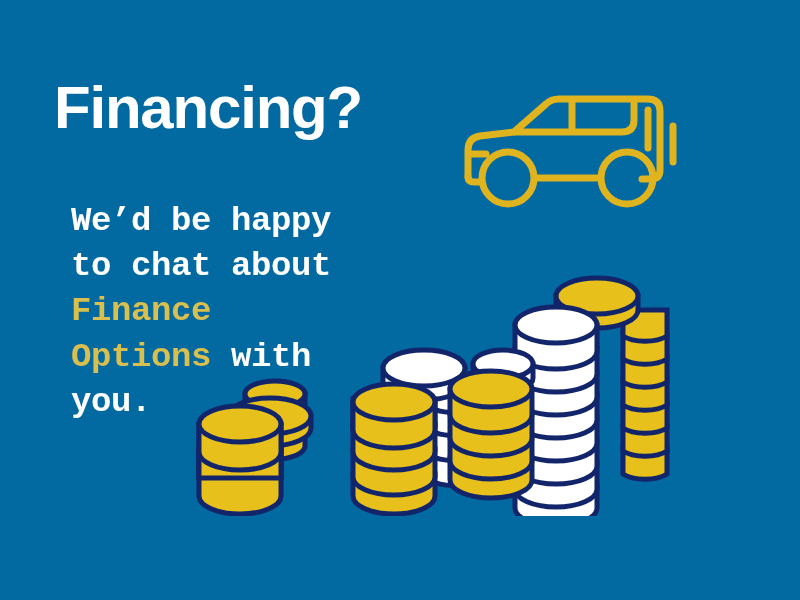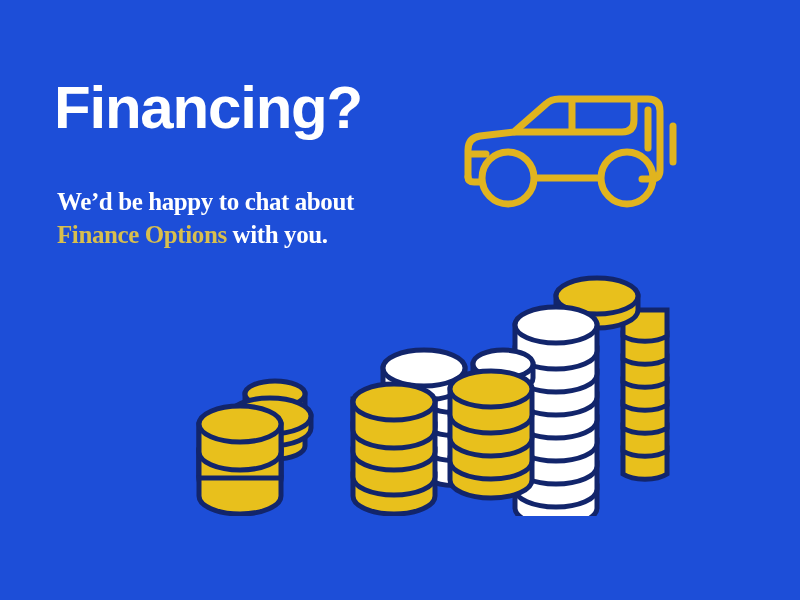--- a/index.html
+++ b/index.html
@@ -28,25 +28,25 @@
     font-family: "Liberation Sans", sans-serif;
     font-weight: bold;
     font-size: 60px;
     line-height: 1.0;
     letter-spacing: -1.2px;
     color: #ffffff;
     margin: 0;
     white-space: nowrap;
   }
   .subcopy {
-    margin: 3px;
+    margin: 17px;
     padding-top: 44px;
-    font-family: Liberation Serif, serif;
+    font-family: Liberation Mono, monospace;
     font-weight: bold;
-    font-size: 25px;
+    font-size: 34px;
     line-height: 1.33;
     letter-spacing: -0.4px;
     color: #ffffff;
     width: 300px;
   }
   .subcopy .accent {
     color: #d8bf4e;
   }
   .car-wrap {
     position: absolute;
@@ -60,21 +60,21 @@
     left: 185px;
     top: 268px;
     width: 530px;
     height: 248px;
   }
   svg { display: block; }
 </style>
 </head>
 <body>
 
-<div id="slide" style="background: #1d4ed8;">
+<div id="slide" style="background: #0369a1;">
 
   <div class="text-block">
     <h1 class="headline">Financing?</h1>
 
     <p class="subcopy">
       <span>We’d be happy to chat about </span><span class="accent" style="color: rgb(216, 191, 78);">Finance Options</span><span> with you.</span>
     </p>
   </div>
 
   <div class="car-wrap">

